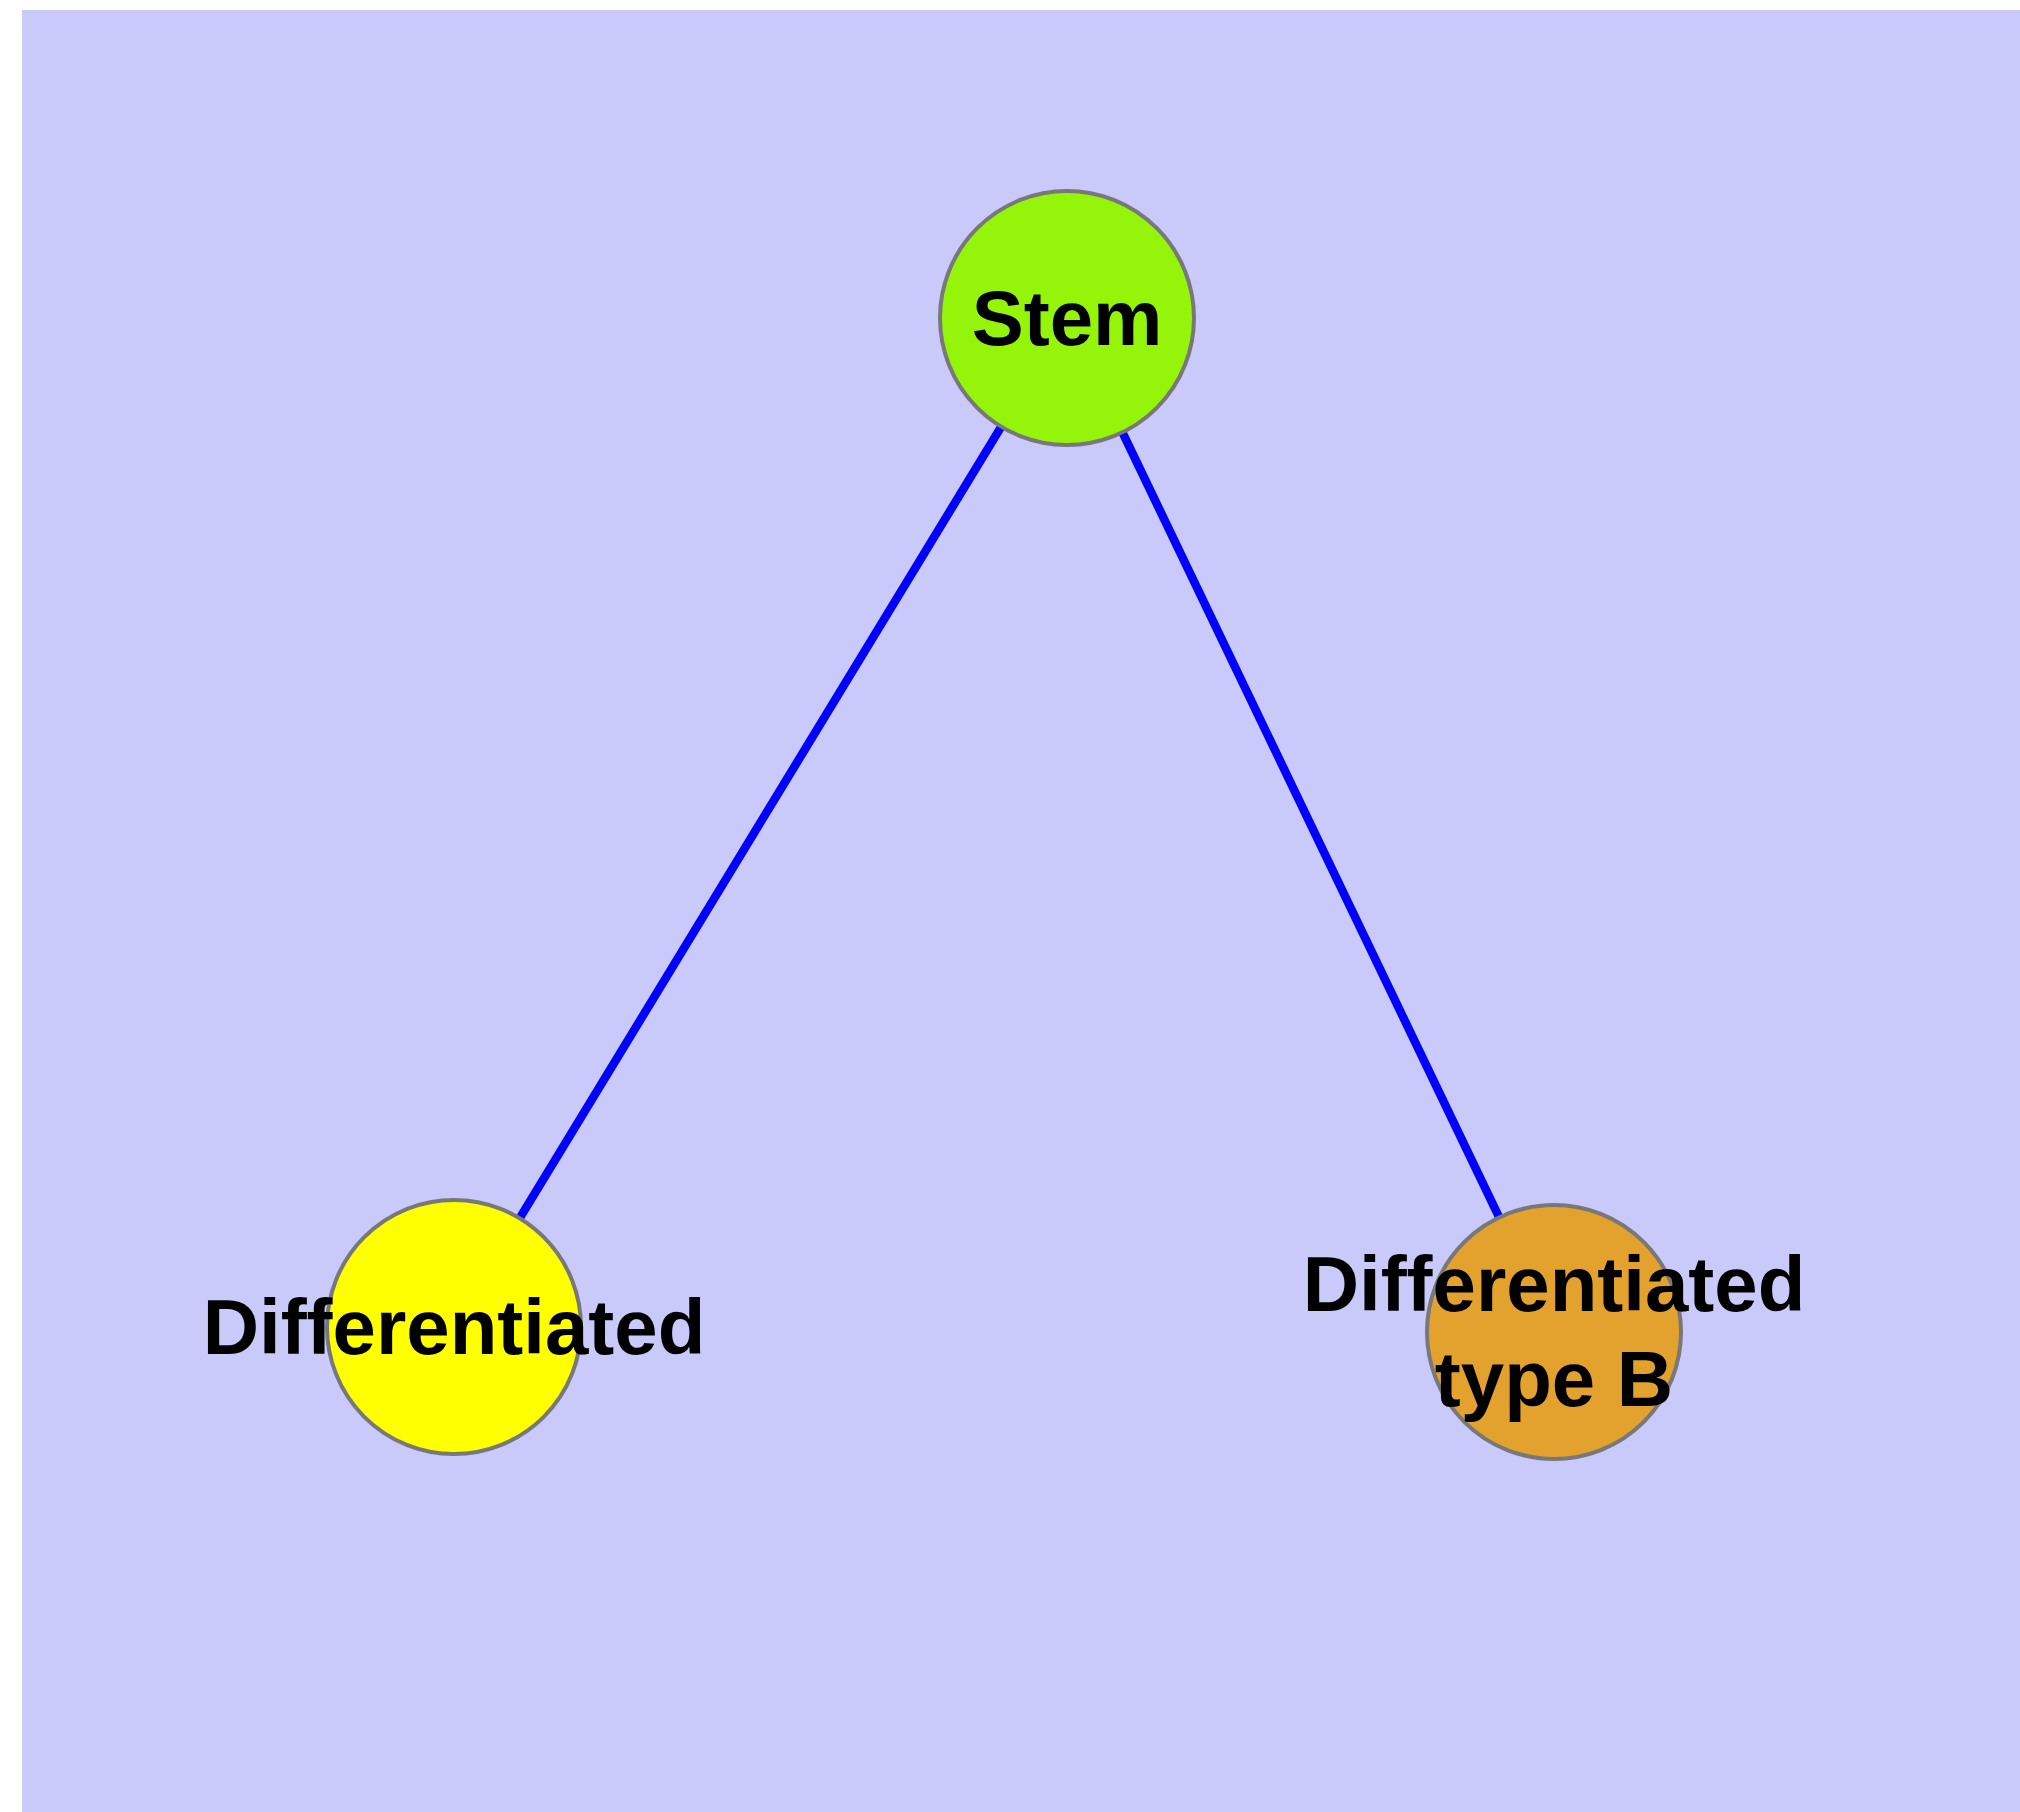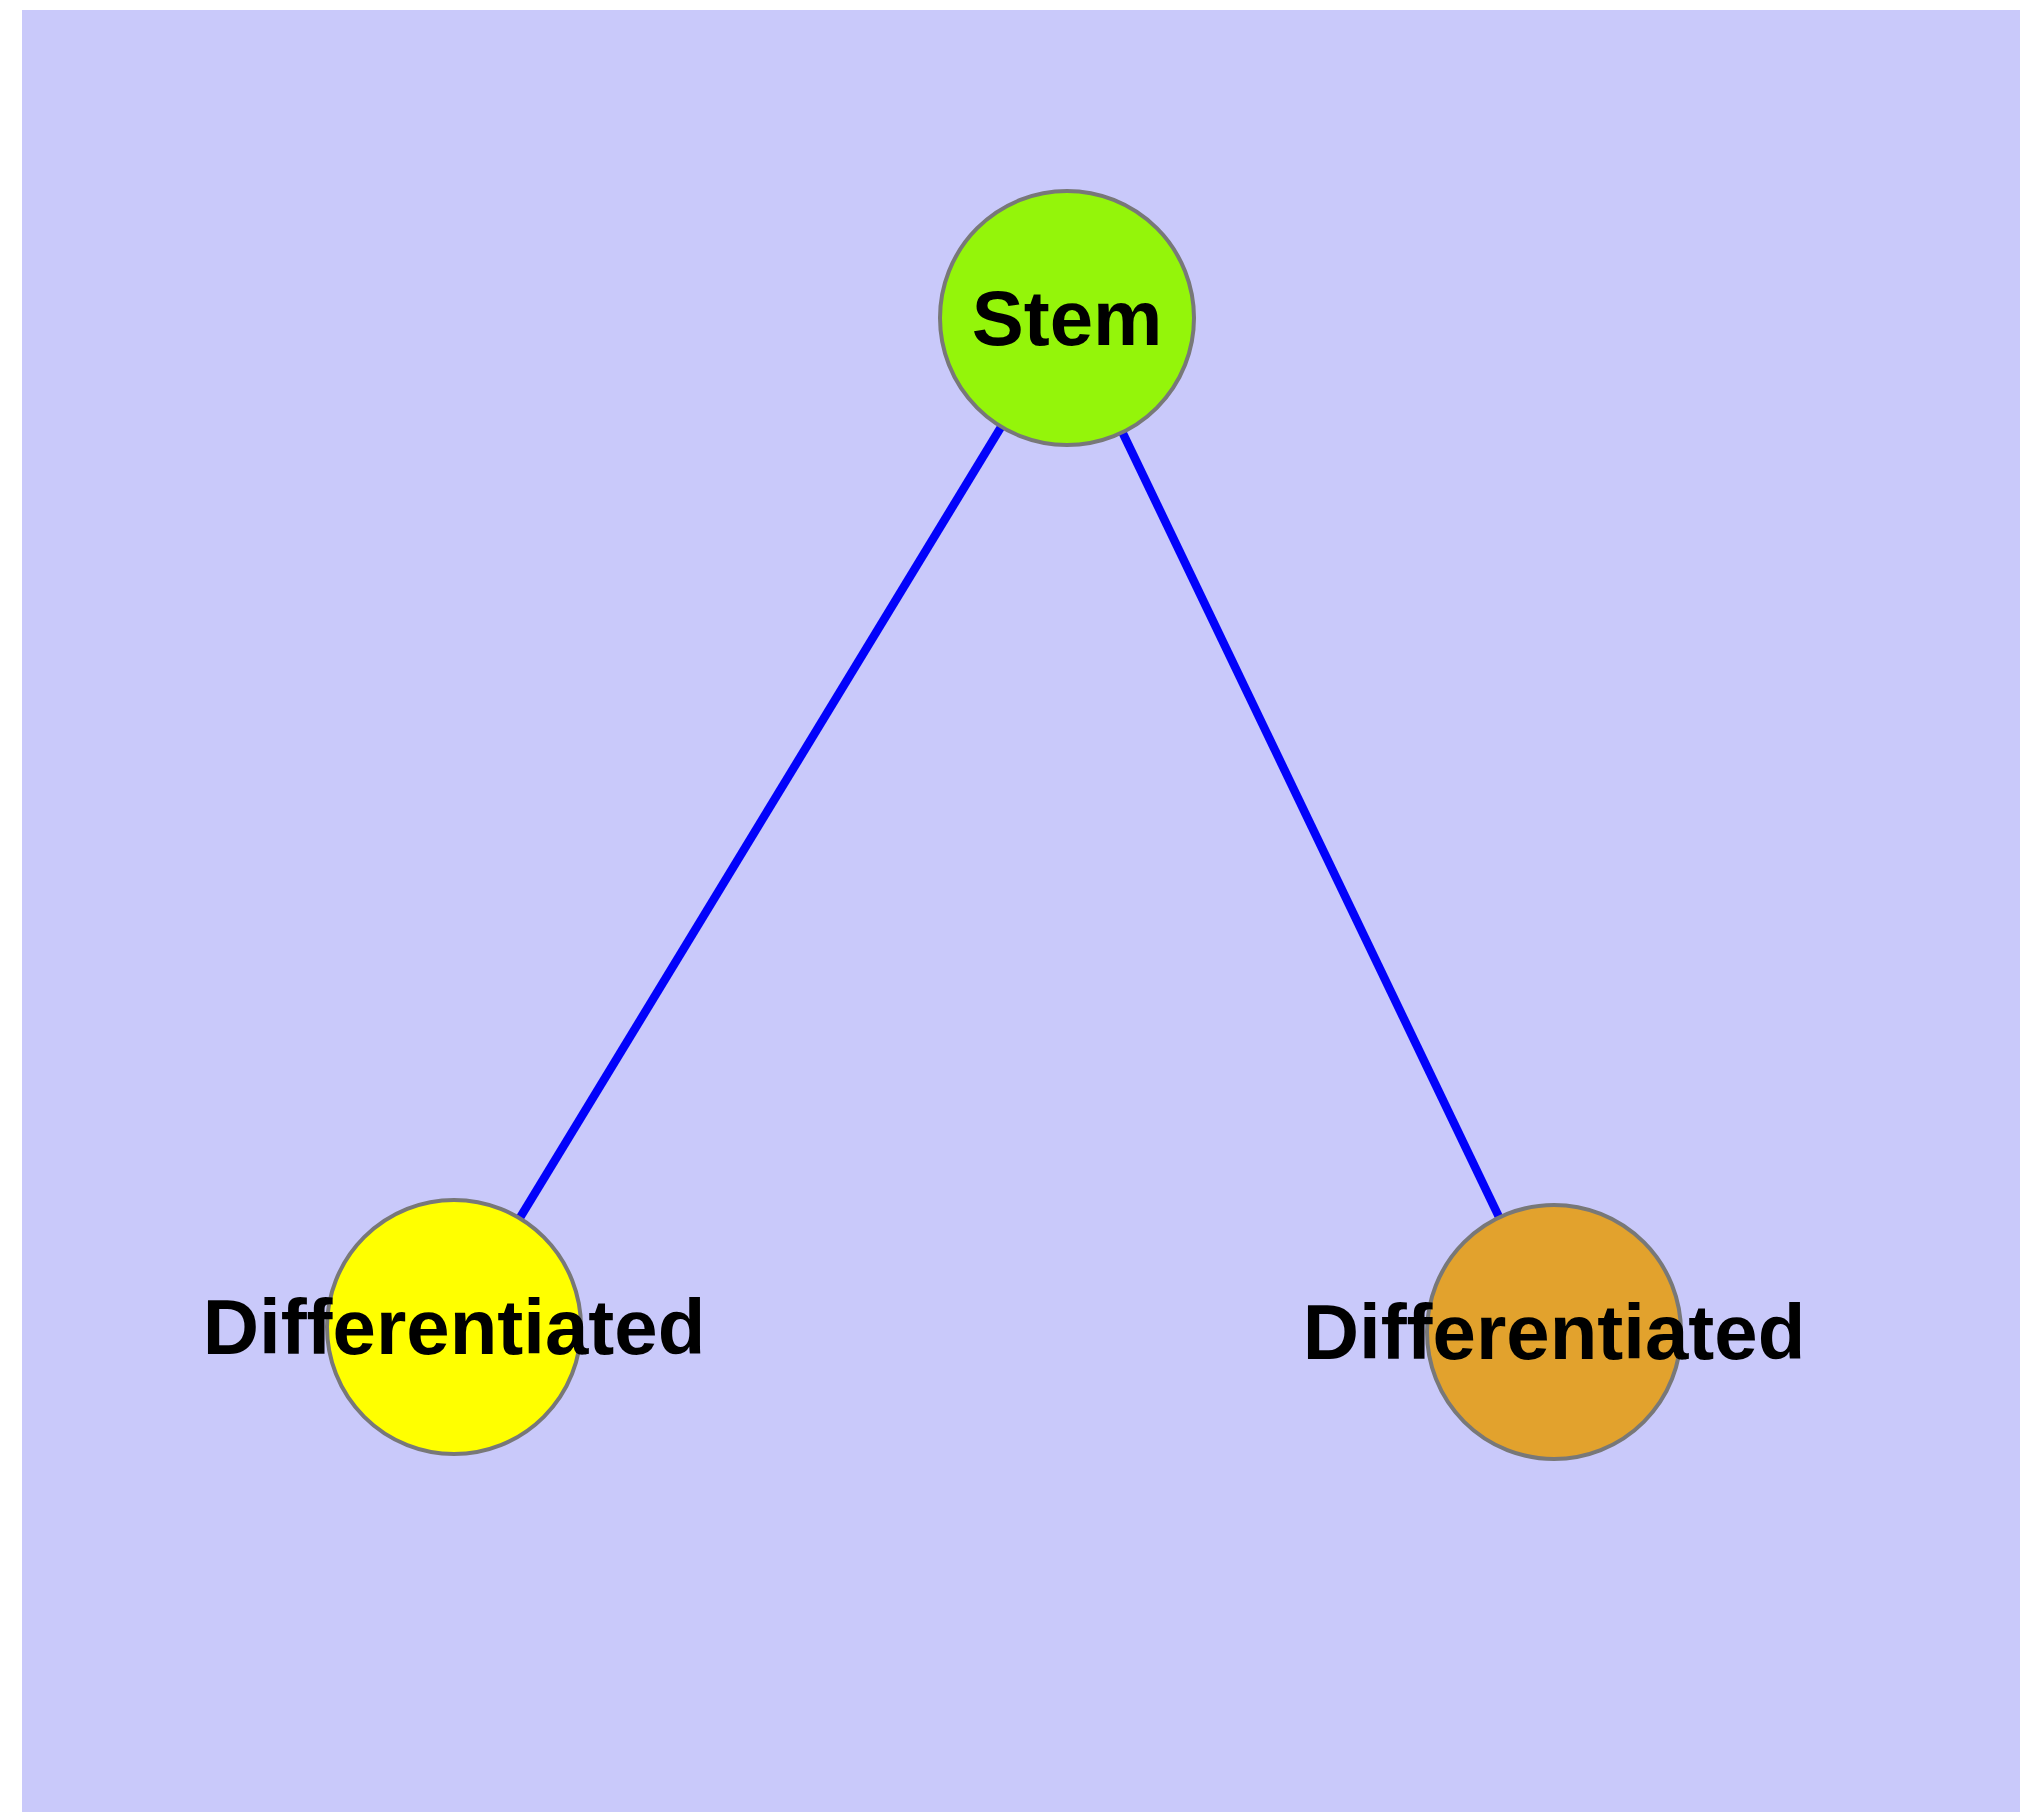--- a/index.html
+++ b/index.html
@@ -85,19 +85,20 @@
 
   <div class="node" style="left: 307px; top: 1198px; width: 258px; height: 258px; background: rgb(255, 255, 0); border-color: rgb(120, 120, 120);">
     <div class="label" style="color: rgb(0, 0, 0);">
       <span class="line">Differentiated</span>
     </div>
   </div>
 
   <div class="node" style="left: 1407px; top: 1203px; width: 258px; height: 258px; background: rgb(226, 162, 45); border-color: rgb(120, 120, 120);">
     <div class="label" style="color: rgb(0, 0, 0);">
       <span class="line">Differentiated</span>
+      <span class="line">type B</span>
     </div>
   </div>
 
   <div class="margin-top"></div>
   <div class="margin-left"></div>
 </div>
 
 
 </body></html>

